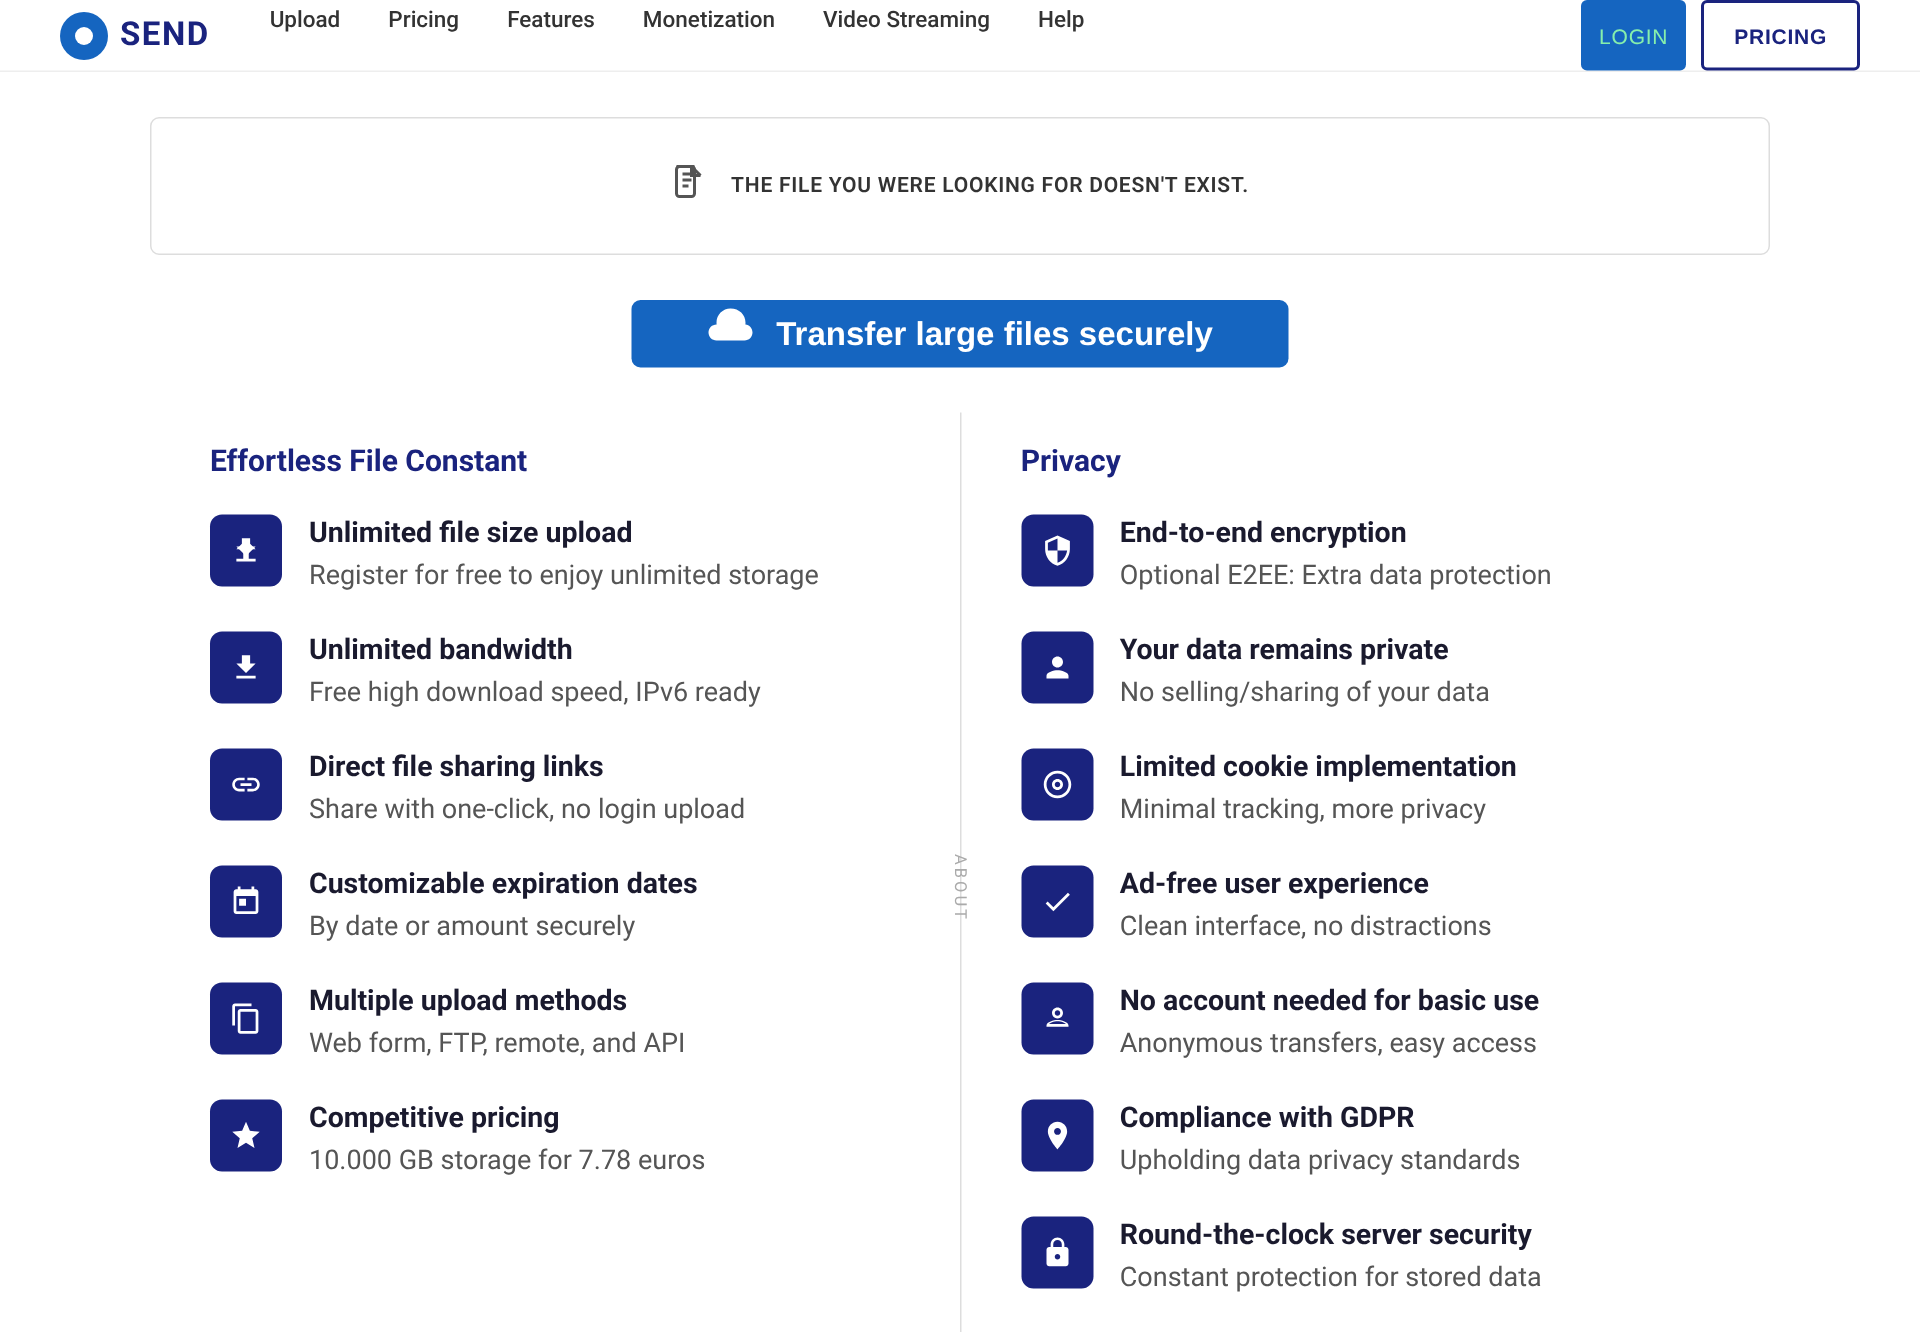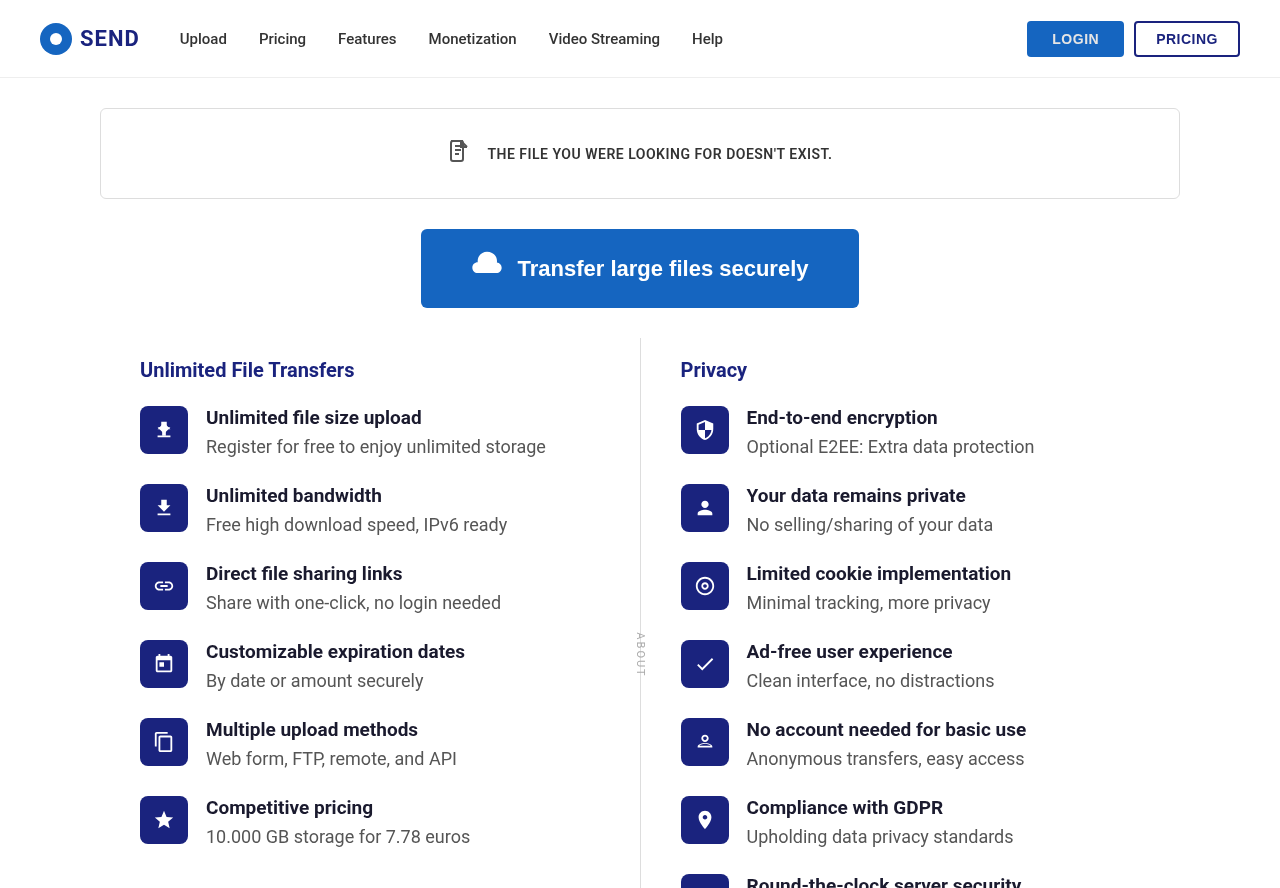--- a/index.html
+++ b/index.html
@@ -1,37 +1,37 @@
 <!DOCTYPE html>
 <html><head>
   <meta charset="utf-8">
   <style>
     * { margin: 0; padding: 0; box-sizing: border-box; }
     body { font-family: -apple-system, BlinkMacSystemFont, 'Segoe UI', Roboto, sans-serif; background: #fff; color: #1a1a2e; }
 
     
-    nav { display: flex; align-items: center; padding: 0 40px; height: 78px; border-bottom: 1px solid #eee; }
+    nav { display: flex; padding: 0 40px; height: 48px; border-bottom: 1px solid #eee; }
     .logo { display: flex; align-items: center; gap: 8px; margin-right: 40px; text-decoration: none; }
     .logo-icon { width: 32px; height: 32px; background: #1565c0; border-radius: 50%; display: flex; align-items: center; justify-content: center; }
     .logo-icon svg { fill: white; }
     .logo-text { font-size: 22px; font-weight: 700; color: #1a237e; letter-spacing: 1px; }
     .nav-links { display: flex; gap: 32px; flex: 1; }
     .nav-link { text-decoration: none; color: #333; font-size: 15px; font-weight: 500; padding: 4px 0; }
     .nav-buttons { display: flex; gap: 10px; }
-    .btn-login { background: #1565c0; color: #e5e5e5; border: none; padding: 10px 25px; border-radius: 4px; font-size: 14px; font-weight: 700; cursor: pointer; letter-spacing: 0.5px; }
+    .btn-login { background: #1565c0; color: #86efac; border: none; padding: 10px 12px; border-radius: 4px; font-size: 14px; font-weight: 400; cursor: pointer; letter-spacing: 0.5px; }
     .btn-pricing { background: white; color: #1a237e; border: 2px solid #1a237e; padding: 8px 20px; border-radius: 4px; font-size: 14px; font-weight: 700; cursor: pointer; letter-spacing: 0.5px; }
 
     
     .alert-box { margin: 30px auto; max-width: 1080px; border: 1px solid #ddd; border-radius: 6px; padding: 30px 40px; display: flex; align-items: center; justify-content: center; gap: 16px; text-align: center; }
     .alert-icon { font-size: 22px; color: #555; }
     .alert-text { font-size: 14px; font-weight: 600; color: #333; letter-spacing: 0.5px; }
 
     
     .cta-wrapper { display: flex; justify-content: center; margin: 10px 0 30px; }
-    .cta-btn { background: #1565c0; color: white; border: none; border-radius: 6px; padding: 20px 50px; font-size: 22px; font-weight: 600; cursor: pointer; display: flex; align-items: center; gap: 14px; }
+    .cta-btn { background: #1565c0; color: white; border: none; border-radius: 6px; padding: 3px 50px; font-size: 22px; font-weight: 600; cursor: pointer; display: flex; align-items: center; gap: 14px; }
     .cta-icon { font-size: 26px; }
 
     
     .features-wrapper { max-width: 1080px; margin: 0 auto; display: flex; gap: 0; padding-bottom: 40px; }
     .col { flex: 1; padding: 20px 40px; }
     .col-divider { width: 1px; background: #ddd; margin: 0; }
     .col-title { font-size: 20px; font-weight: 700; color: #1a237e; margin-bottom: 24px; }
 
     
     .feature-item { display: flex; gap: 18px; margin-bottom: 24px; align-items: flex-start; }
@@ -87,21 +87,21 @@
           <path d="M12 2C8.13 2 5 5.13 5 9c0 .34.03.67.08 1H5C2.79 10 1 11.79 1 14s1.79 4 4 4h14c2.21 0 4-1.79 4-4 0-2.05-1.55-3.74-3.55-3.96C19.48 9.69 19.5 9.35 19.5 9c0-3.87-3.13-7-7.5-7zm-1 9.41l-2.29-2.3L7.29 10.5 12 15.21l4.71-4.71-1.42-1.41L13 11.41V11h-2v.41z"></path>
         </svg>
     </span>
     <span>Transfer large files securely</span>
   </button>
 </div>
 
 <div class="features-wrapper">
 
   <div class="col">
-    <div class="col-title">Unlimited File Transfers</div>
+    <div class="col-title">Effortless File Constant</div>
     <div id="left-items">
         <div class="feature-item">
       <div class="feature-icon-box">
         <svg width="22" height="22" viewBox="0 0 24 24" fill="white">
               <path d="M19 9h-4V3H9v6H5l7 7 7-7zM5 18v2h14v-2H5z"></path>
               <path d="M5 11.17L12 4.17l7 7H14v7H10v-7H5z"></path>
             </svg>
       </div>
       <div class="feature-content">
         <div class="feature-title">Unlimited file size upload</div>
@@ -120,21 +120,21 @@
       </div>
     </div>
         <div class="feature-item">
       <div class="feature-icon-box">
         <svg width="22" height="22" viewBox="0 0 24 24" fill="white">
               <path d="M3.9 12c0-1.71 1.39-3.1 3.1-3.1h4V7H7c-2.76 0-5 2.24-5 5s2.24 5 5 5h4v-1.9H7c-1.71 0-3.1-1.39-3.1-3.1zM8 13h8v-2H8v2zm9-6h-4v1.9h4c1.71 0 3.1 1.39 3.1 3.1s-1.39 3.1-3.1 3.1h-4V17h4c2.76 0 5-2.24 5-5s-2.24-5-5-5z"></path>
             </svg>
       </div>
       <div class="feature-content">
         <div class="feature-title">Direct file sharing links</div>
-        <div class="feature-desc">Share with one-click, no login needed</div>
+        <div class="feature-desc">Share with one-click, no login upload</div>
       </div>
     </div>
         <div class="feature-item">
       <div class="feature-icon-box">
         <svg width="22" height="22" viewBox="0 0 24 24" fill="white">
               <path d="M19 3h-1V1h-2v2H8V1H6v2H5C3.89 3 3 3.9 3 5v14c0 1.1.89 2 2 2h14c1.1 0 2-.9 2-2V5c0-1.1-.9-2-2-2zm0 16H5V8h14v11zM7 10h5v5H7z"></path>
             </svg>
       </div>
       <div class="feature-content">
         <div class="feature-title">Customizable expiration dates</div>

